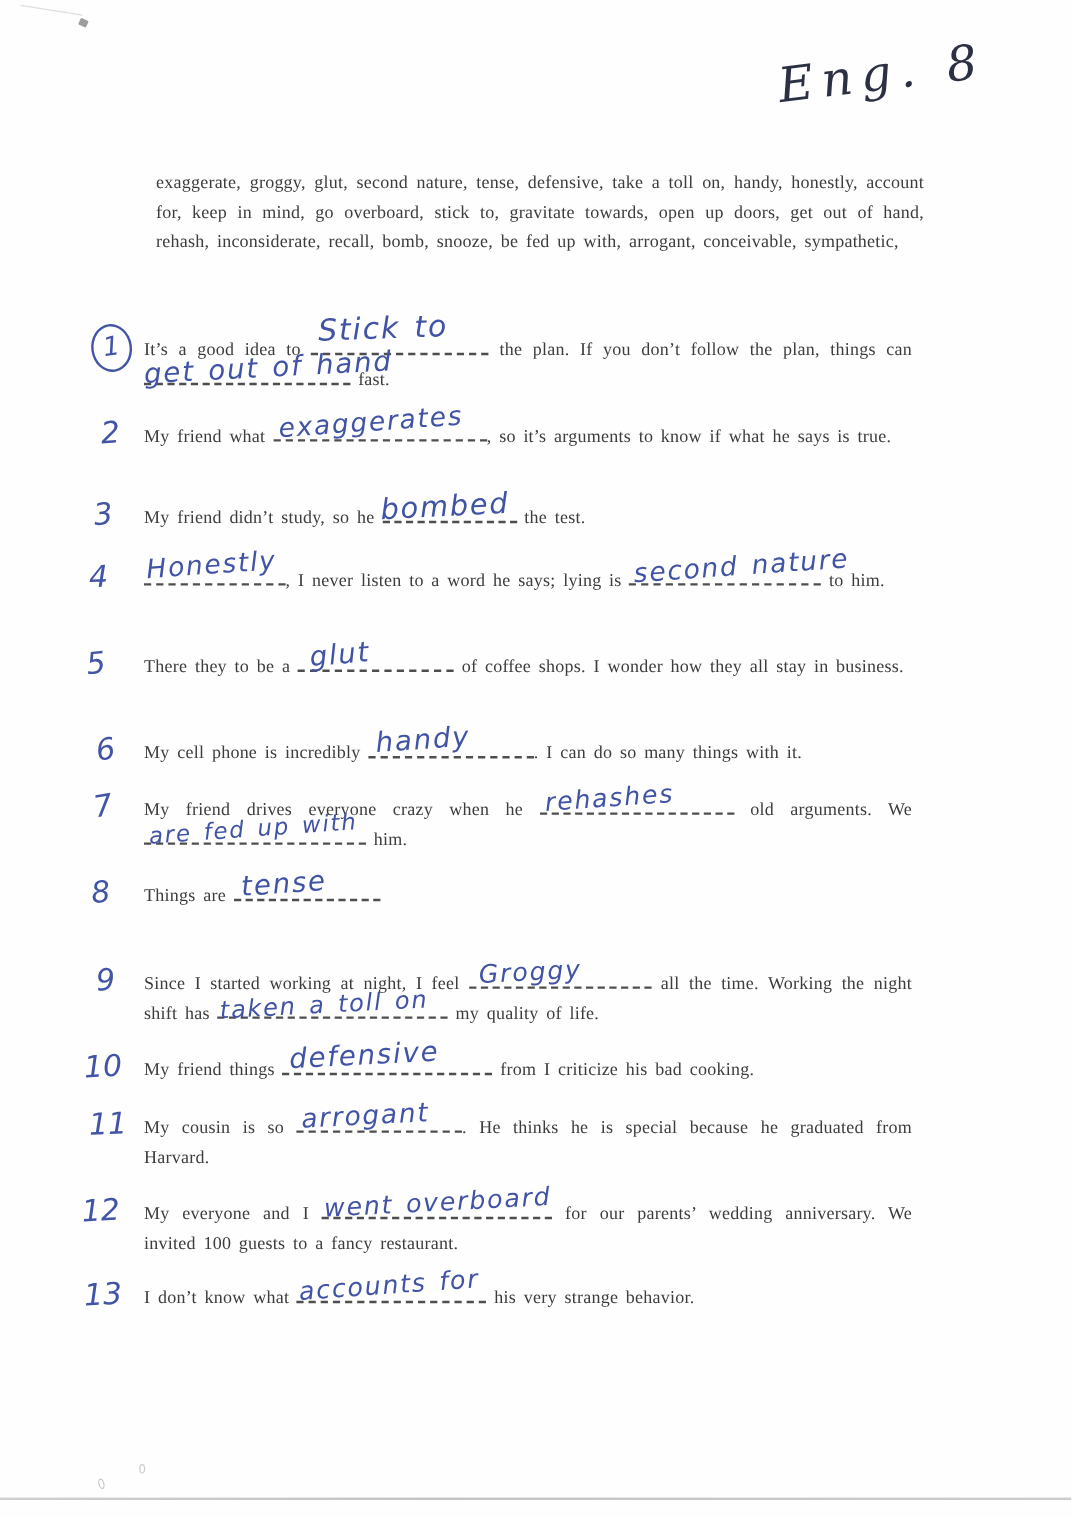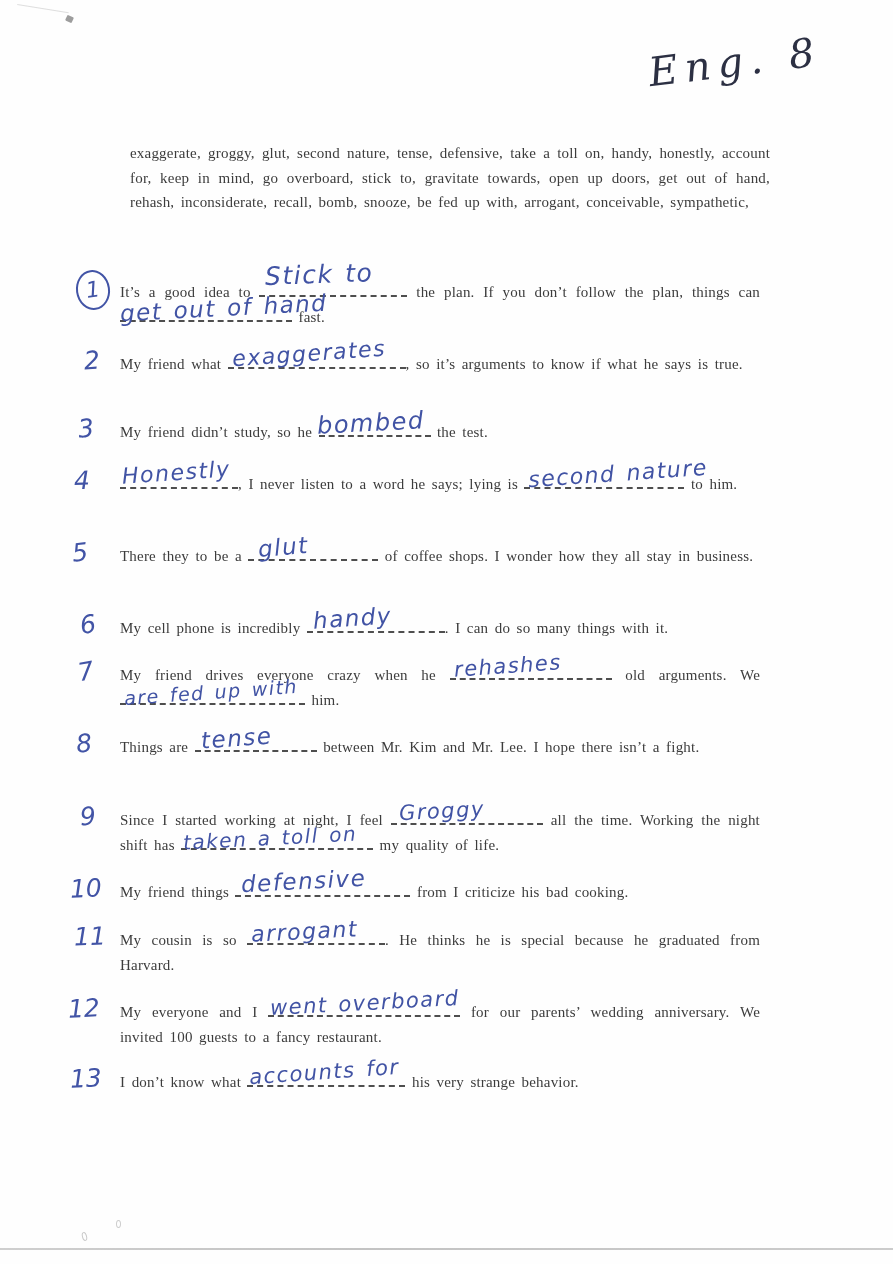--- a/index.html
+++ b/index.html
@@ -101,21 +101,21 @@
       <div class="q-row" style="top: 616px;">
         <span class="q-num" style="left: 80px; transform: rotate(-8deg);">6</span>
         <div class="q-text"><span>My cell phone is incredibly </span><span class="blank" style="width: 138px;"><span class="answer" style="font-size: 23px; bottom: 1px; left: 6px; transform: rotate(-4deg);">handy</span></span><span>. I can do so many things with it.</span></div>
       </div>
       <div class="q-row" style="top: 663px;">
         <span class="q-num" style="left: 78px; transform: rotate(-10deg);">7</span>
         <div class="q-text"><span>My friend drives everyone crazy when he </span><span class="blank" style="width: 162px;"><span class="answer" style="font-size: 21px; bottom: 1px; left: 4px; transform: rotate(-4deg);">rehashes</span></span><span> old arguments. We </span><span class="blank" style="width: 185px;"><span class="answer" style="font-size: 19px; bottom: 1px; left: 4px; transform: rotate(-4deg);">are fed up with</span></span><span> him.</span></div>
       </div>
       <div class="q-row" style="top: 735px;">
         <span class="q-num" style="left: 76px; transform: rotate(-6deg);">8</span>
-        <div class="q-text"><span>Things are </span><span class="blank" style="width: 122px;"><span class="answer" style="font-size: 23px; bottom: 0px; left: 6px; transform: rotate(-4deg);">tense</span></span><span> between Mr. Kim and Mr. Lee. I hope there isn’t a fight.</span></div>
+        <div class="q-text"><span>Things are </span><span class="blank" style="width: 122px;"><span class="answer" style="font-size: 23px; bottom: 0px; left: 6px; transform: rotate(-4deg);">tense</span></span></div>
       </div>
       <div class="q-row" style="top: 808px;">
         <span class="q-num" style="left: 80px; transform: rotate(-4deg);">9</span>
         <div class="q-text"><span>Since I started working at night, I feel </span><span class="blank" style="width: 152px;"><span class="answer" style="font-size: 21px; bottom: 1px; left: 8px; transform: rotate(-3deg);">Groggy</span></span><span> all the time. Working the night shift has </span><span class="blank" style="width: 192px;"><span class="answer" style="font-size: 20px; bottom: 0px; left: 2px; transform: rotate(-3deg);">taken a toll on</span></span><span> my quality of life.</span></div>
       </div>
       <div class="q-row" style="top: 880px;">
         <span class="q-num" style="left: 70px; transform: rotate(-3deg);">10</span>
         <div class="q-text"><span>My friend things </span><span class="blank" style="width: 175px;"><span class="answer" style="font-size: 23px; bottom: 2px; left: 6px; transform: rotate(-3deg);">defensive</span></span><span> from I criticize his bad cooking.</span></div>
       </div>
       <div class="q-row" style="top: 928px;">

